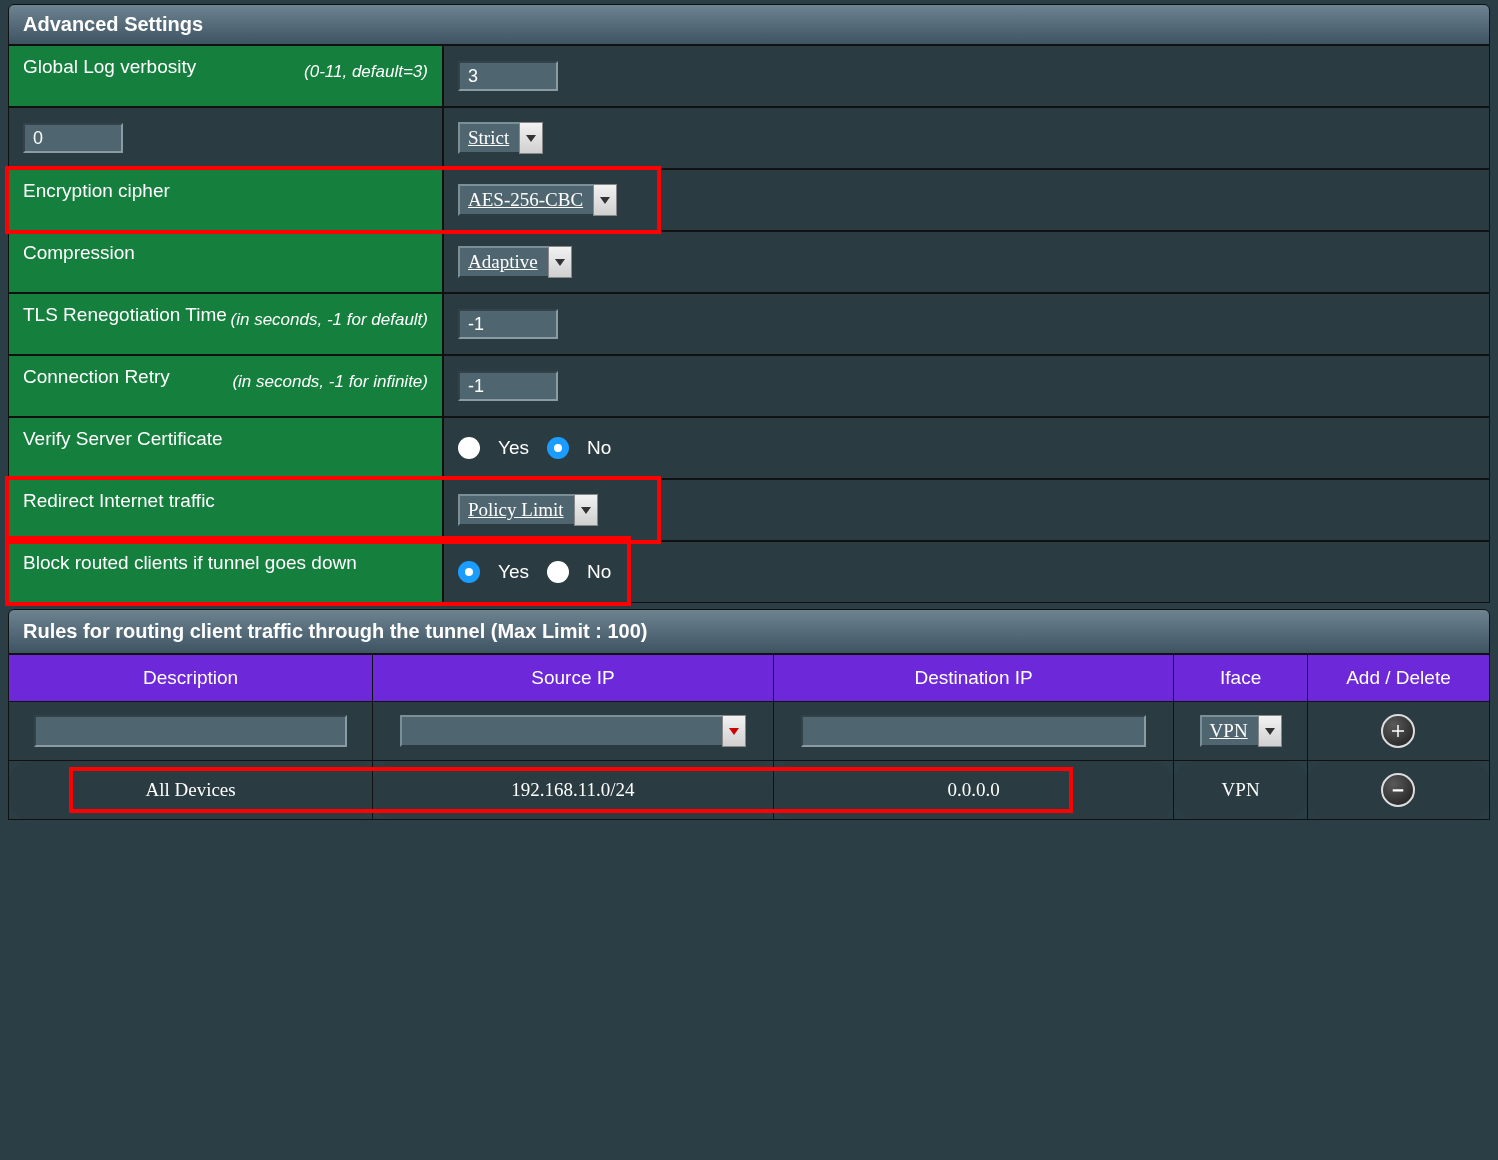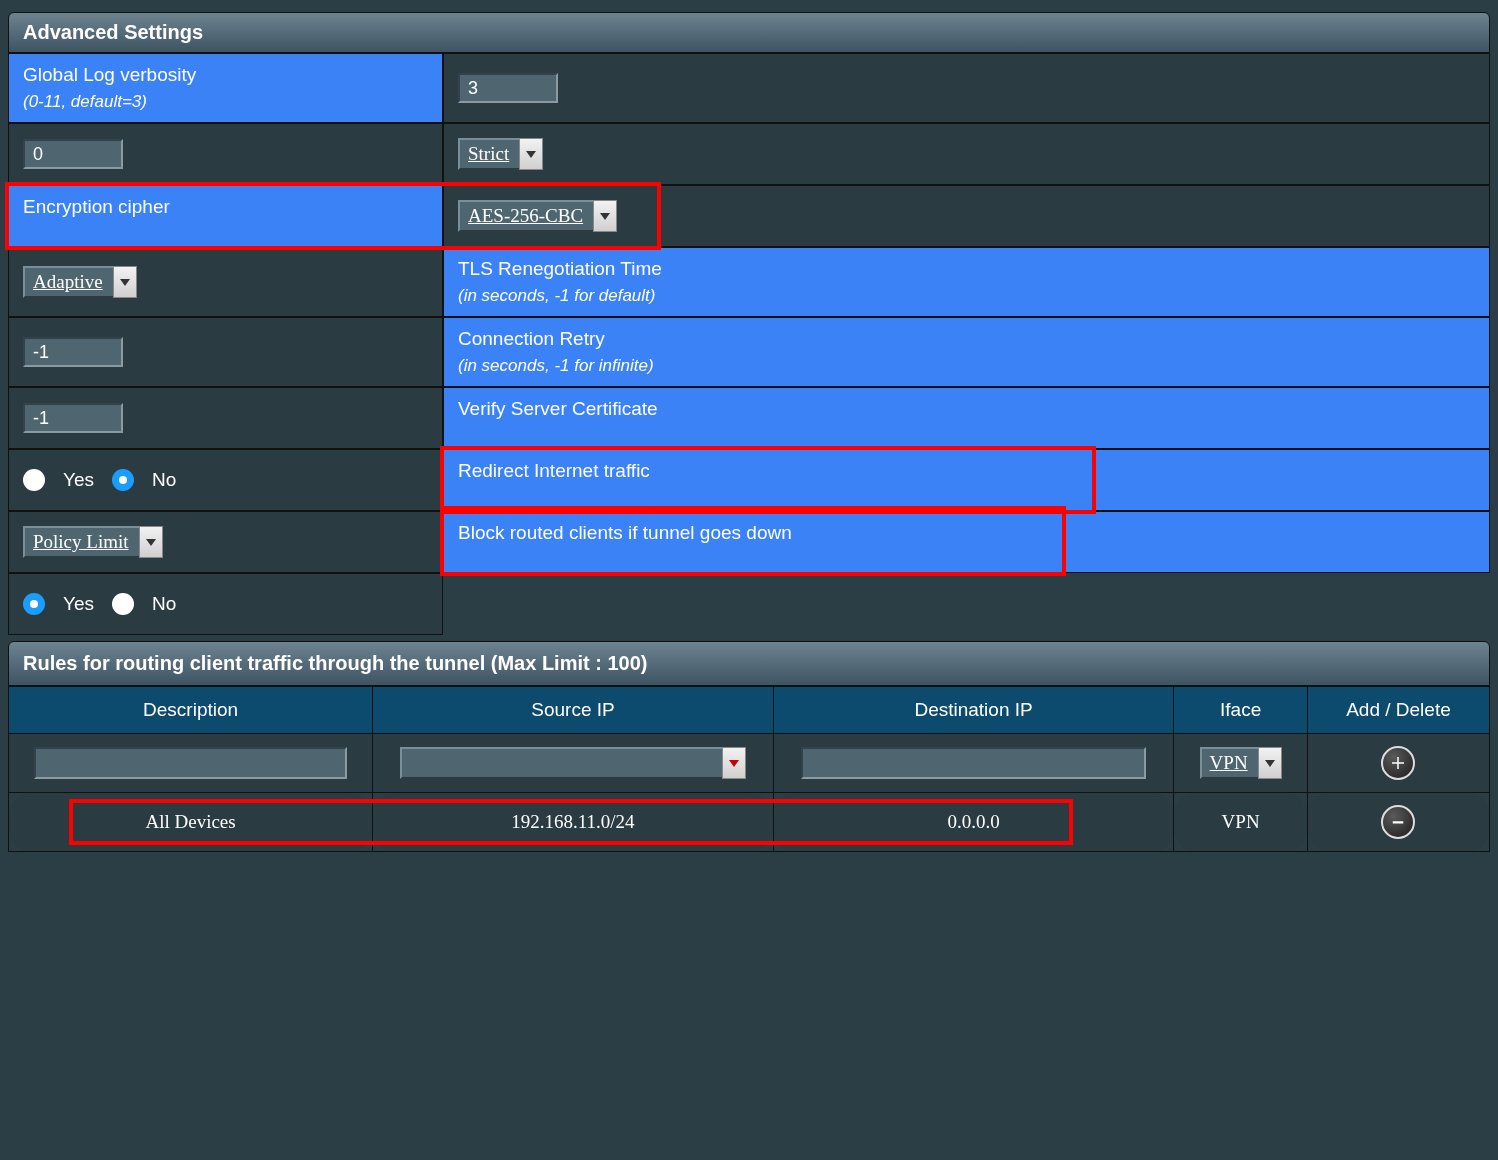--- a/index.html
+++ b/index.html
@@ -3,21 +3,21 @@
 <meta charset="utf-8">
 <style>
   * { box-sizing: border-box; margin: 0; padding: 0; }
   body {
     font-family: Arial, Helvetica, sans-serif;
     background: #2c3e45;
     color: #fff;
     font-size: 18px;
     width: 1498px;
   }
-  .container { padding: 12px 8px 8px 8px; }
+  .container { padding: 4px 8px 8px 8px; }
   .section-header {
     background: linear-gradient(to bottom, #6e8390 0%, #3f5463 100%);
     color: #fff;
     font-weight: bold;
     font-size: 20px;
     padding: 8px 14px;
     border-radius: 6px 6px 0 0;
     border: 1px solid #111;
   }
   .grid {
@@ -27,22 +27,22 @@
   .cell {
     background: #2a3b42;
     border: 1px solid #111;
     padding: 10px 14px;
     display: flex;
     align-items: center;
     min-height: 62px;
     position: relative;
   }
   .cell.label-cell {
-    background: #3b82f6;
-    flex-direction: column;
+    background: #15803d;
+    flex-direction: row;
     align-items: flex-start;
     justify-content: space-between;
     font-size: 19px;
   }
   .cell.label-cell .sub {
     font-style: italic;
     font-size: 17px;
     margin-top: 6px;
   }
   .input-text {
@@ -121,21 +121,21 @@
   table.rules th, table.rules td {
     border: 1px solid #111;
     background: #2a3b42;
     color: #fff;
     text-align: center;
     padding: 12px 8px;
     font-size: 19px;
     font-weight: normal;
     position: relative;
   }
-  table.rules th { background: #0c4a6e; }
+  table.rules th { background: #6d28d9; }
   .rule-input {
     background: #4f6670;
     border-top: 2px solid #34434b;
     border-left: 2px solid #34434b;
     border-right: 2px solid #8a9ba4;
     border-bottom: 2px solid #8a9ba4;
     color:#fff; height:32px; width: 90%;
     font-size: 18px; padding: 2px 6px;
   }
   .icon-btn {
@@ -184,20 +184,23 @@
     </div>
     <div class="cell">
       <div class="select-wrap">
         <span class="sel-text">AES-256-CBC</span>
         <span class="sel-btn">
             <span class="tri"></span>
           </span>
       </div>
     </div>
 
+    <div class="cell label-cell">
+      <span>Compression</span>
+    </div>
     <div class="cell">
       <div class="select-wrap">
         <span class="sel-text">Adaptive</span>
         <span class="sel-btn">
             <span class="tri"></span>
           </span>
       </div>
     </div>
 
     <div class="cell label-cell">

